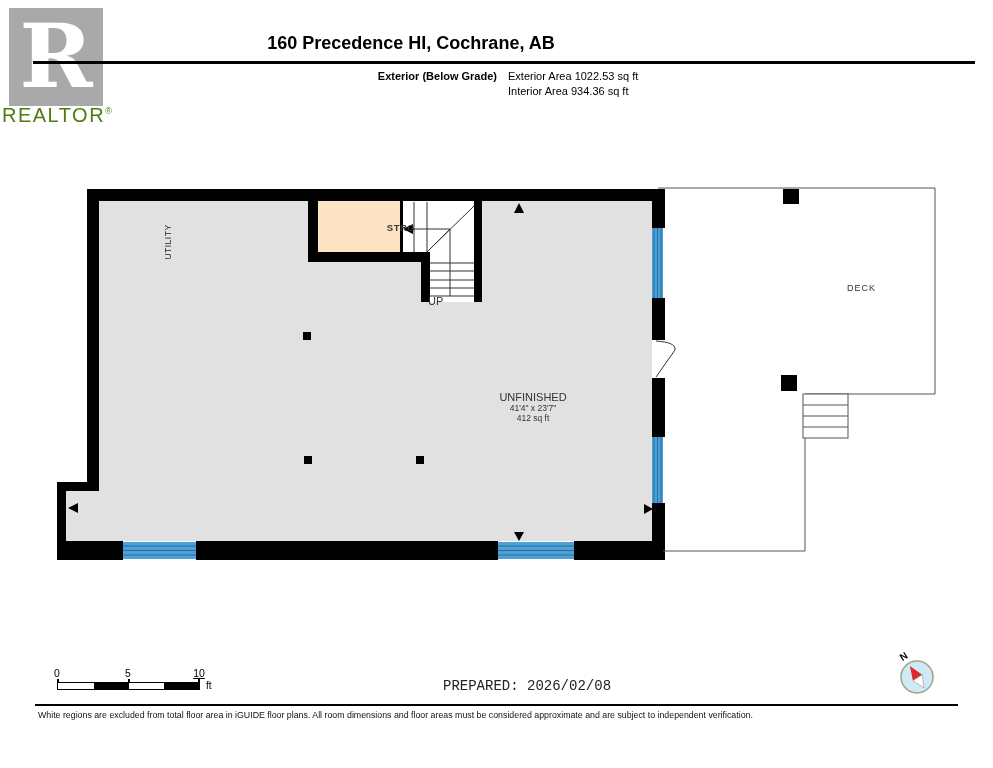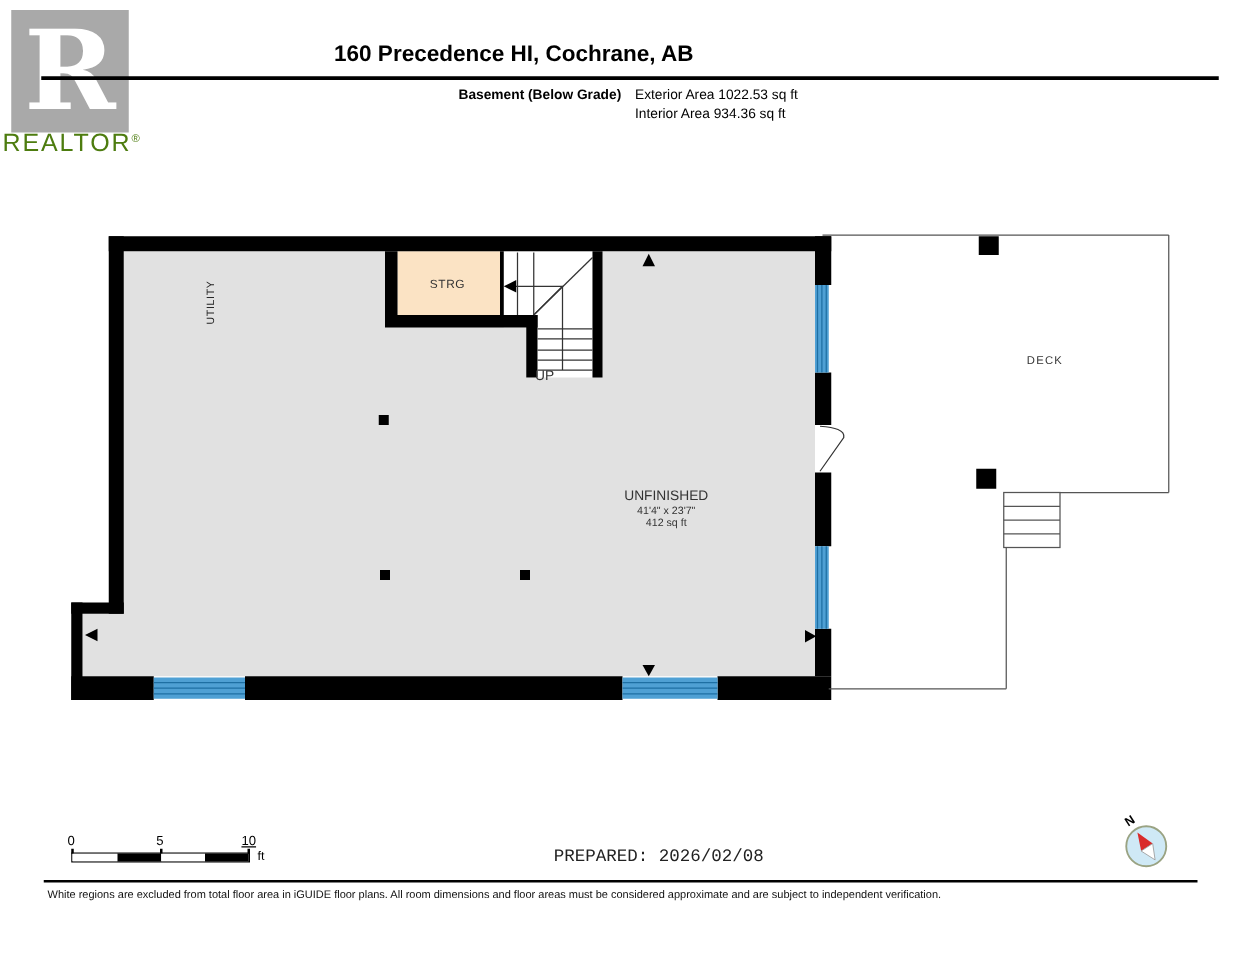--- a/index.html
+++ b/index.html
@@ -24,23 +24,23 @@
   .area-int{position:absolute;left:508px;top:85px;font-size:11px;color:#000;}
 
   
   .plan-svg{position:absolute;left:0;top:0;width:993px;height:768px;}
 
   
   .plan-label{position:absolute;color:#333;}
   .lbl-utility{left:128px;top:237px;width:80px;text-align:center;
                transform:rotate(-90deg);font-size:8.5px;letter-spacing:0.5px;color:#222;}
   .lbl-strg{left:318px;top:222px;width:80px;text-align:center;font-size:9.5px;
-            font-weight:normal;letter-spacing:0.5px;}
+            font-weight:bold;letter-spacing:0.5px;padding-left:43px;}
   .lbl-up{left:428px;top:295px;width:45px;text-align:left;font-size:11px;}
-  .lbl-deck{left:796px;top:283px;width:80px;text-align:center;font-size:9px;
+  .lbl-deck{left:796px;top:283px;width:80px;text-align:right;font-size:9px;
             letter-spacing:1px;}
   .lbl-room{left:463px;top:392px;width:140px;text-align:center;line-height:10.5px;}
   .lbl-room .rm-name{font-size:11px;}
   .lbl-room .rm-dims,.lbl-room .rm-area{font-size:8.5px;}
 
   
   .scale-num{position:absolute;top:667px;font-size:10.5px;color:#000;width:20px;text-align:center;}
   .tick{position:absolute;top:679px;width:2px;height:4px;background:#000;}
   .scale-bar{position:absolute;left:57px;top:682px;width:143px;height:8px;
              border:1px solid #000;display:flex;box-sizing:border-box;}
@@ -55,21 +55,21 @@
 </head>
 <body>
 
 <div class="logo-box">
   <div class="logo-r">R</div>
 </div>
 <div class="wordmark"><span>REALTOR</span><sup>®</sup></div>
 
 <div class="page-title">160 Precedence HI, Cochrane, AB</div>
 <div class="header-rule"></div>
-<div class="floor-label">Basement (Below Grade)</div>
+<div class="floor-label">Exterior (Below Grade)</div>
 <div class="area-ext">Exterior Area 1022.53 sq ft</div>
 <div class="area-int">Interior Area 934.36 sq ft</div>
 
 <svg class="plan-svg" viewBox="0 0 993 768">
 
   <polygon points="99,201 652,201 652,541 66,541 66,491 99,491" fill="#e1e1e1"></polygon>
   <polygon points="403,201 474,201 474,302 421,302 421,262 403,262" fill="#ffffff"></polygon>
   <rect x="318" y="201" width="82" height="51" fill="#fbe3c4"></rect>
 
   <g fill="#000000">

